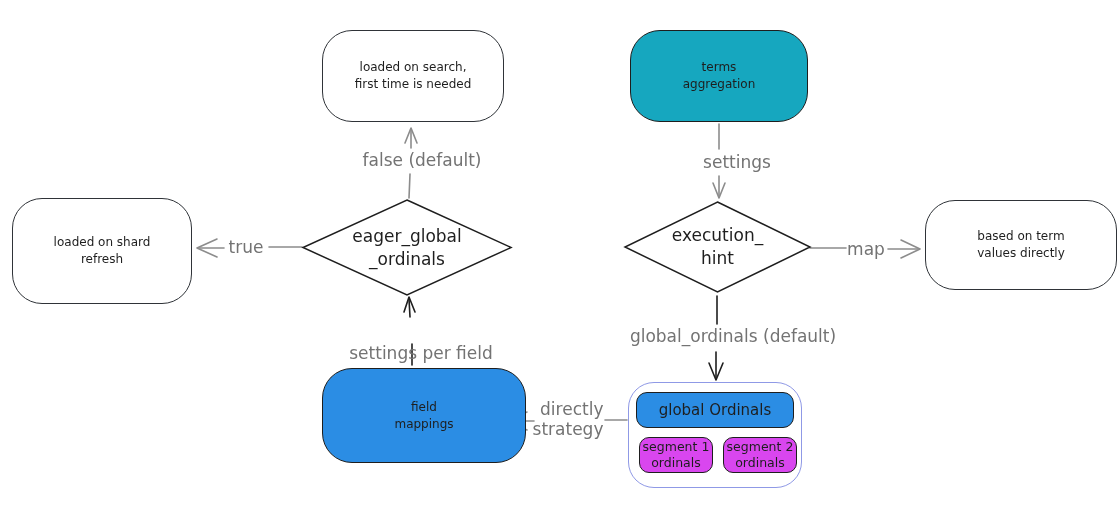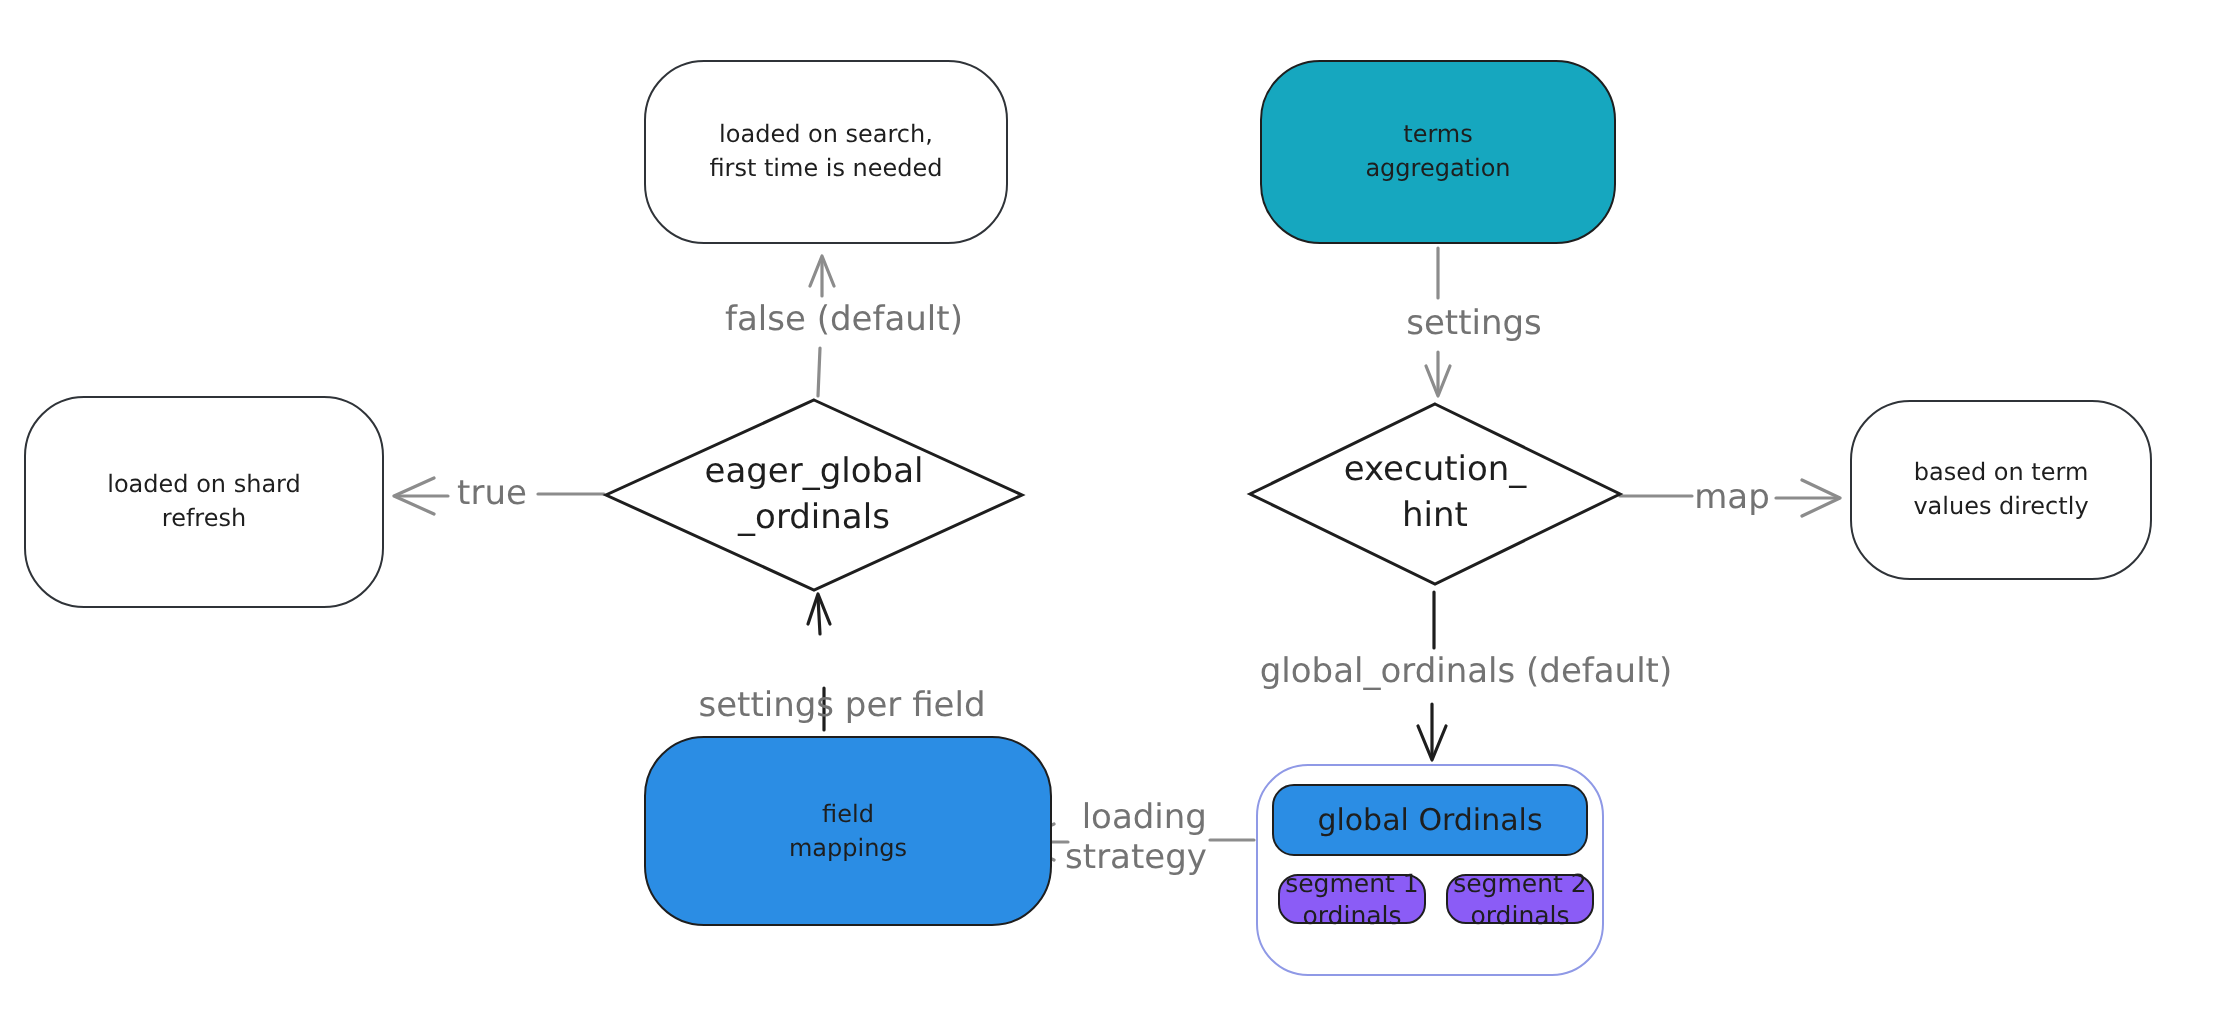--- a/index.html
+++ b/index.html
@@ -58,21 +58,21 @@
   .inner-box {
     position: absolute;
     display: flex; flex-direction: column;
     align-items: center; justify-content: center;
     text-align: center;
     border: 1.5px solid #1e1e1e;
     box-sizing: border-box;
     color: #1e1e1e;
   }
   .go-title { left: 7px; top: 9px; width: 158px; height: 36px; background: #2b8de4; border-radius: 11px; font-size: 15px; }
-  .seg { width: 74px; height: 25px; top: 54px; background: #8b5cf6; border-radius: 10px; font-size: 12.5px; line-height: 1.25; }
+  .seg { width: 74px; height: 36px; top: 54px; background: #d946ef; border-radius: 10px; font-size: 12.5px; line-height: 1.25; }
   .seg1 { left: 10px; }
   .seg2 { left: 94px; }
 
   .elabel {
     position: absolute;
     transform: translateX(-50%);
     font-size: 17px;
     white-space: nowrap;
     color: #737373;
     text-align: right;
@@ -137,21 +137,21 @@
   <div class="node teal" style="left:630px; top:30px; width:178px; height:92px;">
     <div>terms</div>
     <div>aggregation</div>
   </div>
 
   <div class="node" style="left:12px; top:198px; width:180px; height:106px;">
     <div>loaded on shard</div>
     <div>refresh</div>
   </div>
 
-  <div class="node" style="left:925px; top:200px; width:151px; height:90px;">
+  <div class="node" style="left:925px; top:200px; width:192px; height:90px;">
     <div>based on term</div>
     <div>values directly</div>
   </div>
 
   <div class="node blue" style="left:322px; top:368px; width:204px; height:95px;">
     <div>field</div>
     <div>mappings</div>
   </div>
 
   <div class="diamond" style="left:302px; top:199px; width:210px; height:97px;">
@@ -188,17 +188,17 @@
     </div>
   </div>
 
   <div class="elabel" style="left:422px; top:150px;">false (default)</div>
   <div class="elabel" style="left:246px; top:237px;">true</div>
   <div class="elabel" style="left:737px; top:152px;">settings</div>
   <div class="elabel" style="left:866px; top:239px;">map</div>
   <div class="elabel" style="left:421px; top:319px;margin-top:24px;">settings per field</div>
   <div class="elabel" style="left:733px; top:326px;">global_ordinals (default)</div>
   <div class="elabel" style="left:568px; top:399px;">
-    <div>loading</div>
+    <div>directly</div>
     <div>strategy</div>
   </div>
 
 </div>
 
 </body></html>

